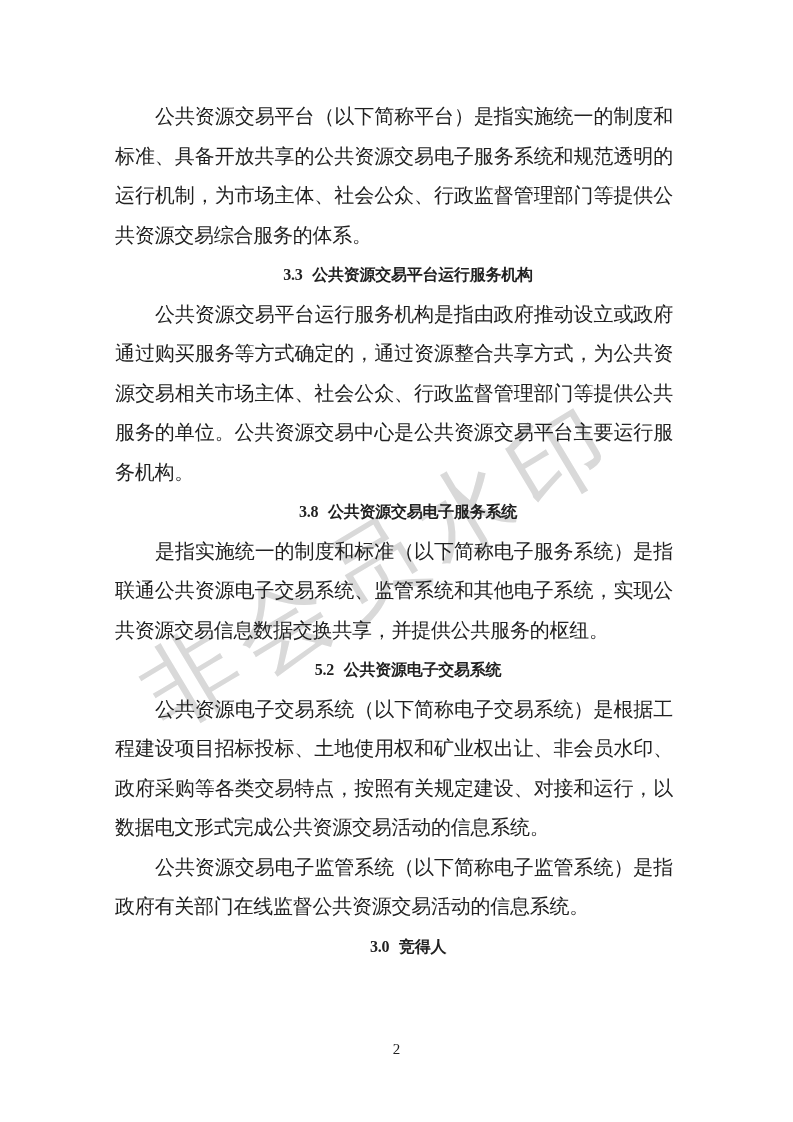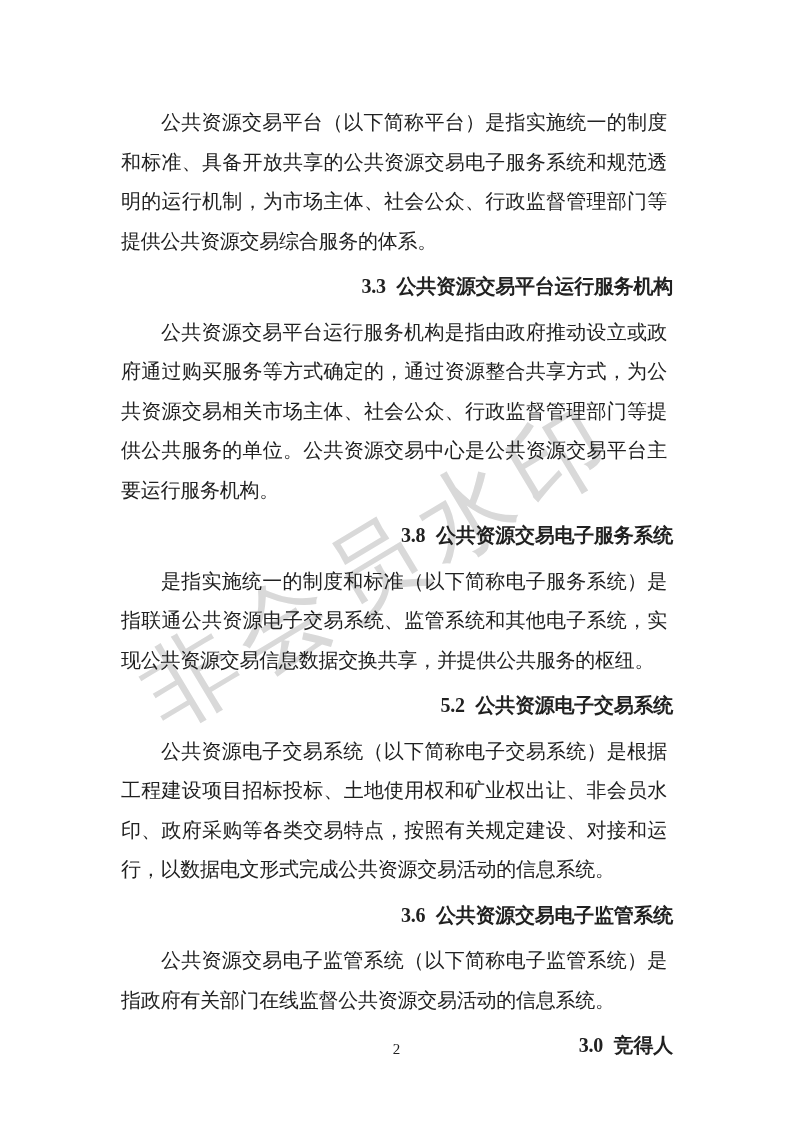--- a/index.html
+++ b/index.html
@@ -40,29 +40,29 @@
     top: 97px;
     width: 558px;
     z-index: 2;
     color: var(--text-color);
     font-size: 20px;
     letter-spacing: -0.25px;
     line-height: 39.5px;
     text-align: justify;
   }
   .content p {
-    margin: 6px;
+    margin: 0;
     text-indent: 2em;
   }
   .content h2 {
     margin: 0;
-    font-size: 20px;
+    font-size: 16px;
     font-weight: bold;
     text-indent: 1.75em;
-    text-align: right;
+    text-align: center;
     word-spacing: 6px;
     line-height: 39.5px;
   }
   .page-number {
     position: absolute;
     left: 0;
     right: 0;
     top: 1042px;
     text-align: center;
     font-size: 15px;
@@ -86,21 +86,20 @@
     <p>公共资源交易平台运行服务机构是指由政府推动设立或政府通过购买服务等方式确定的，通过资源整合共享方式，为公共资源交易相关市场主体、社会公众、行政监督管理部门等提供公共服务的单位。公共资源交易中心是公共资源交易平台主要运行服务机构。</p>
 
     <h2>3.8 公共资源交易电子服务系统</h2>
 
     <p>是指实施统一的制度和标准（以下简称电子服务系统）是指联通公共资源电子交易系统、监管系统和其他电子系统，实现公共资源交易信息数据交换共享，并提供公共服务的枢纽。</p>
 
     <h2>5.2 公共资源电子交易系统</h2>
 
     <p>公共资源电子交易系统（以下简称电子交易系统）是根据工程建设项目招标投标、土地使用权和矿业权出让、非会员水印、政府采购等各类交易特点，按照有关规定建设、对接和运行，以数据电文形式完成公共资源交易活动的信息系统。</p>
 
-    <h2>3.6 公共资源交易电子监管系统</h2>
 
     <p>公共资源交易电子监管系统（以下简称电子监管系统）是指政府有关部门在线监督公共资源交易活动的信息系统。</p>
 
     <h2>3.0 竞得人</h2>
   </div>
 
   <div class="page-number">2</div>
 
 </div>
 

